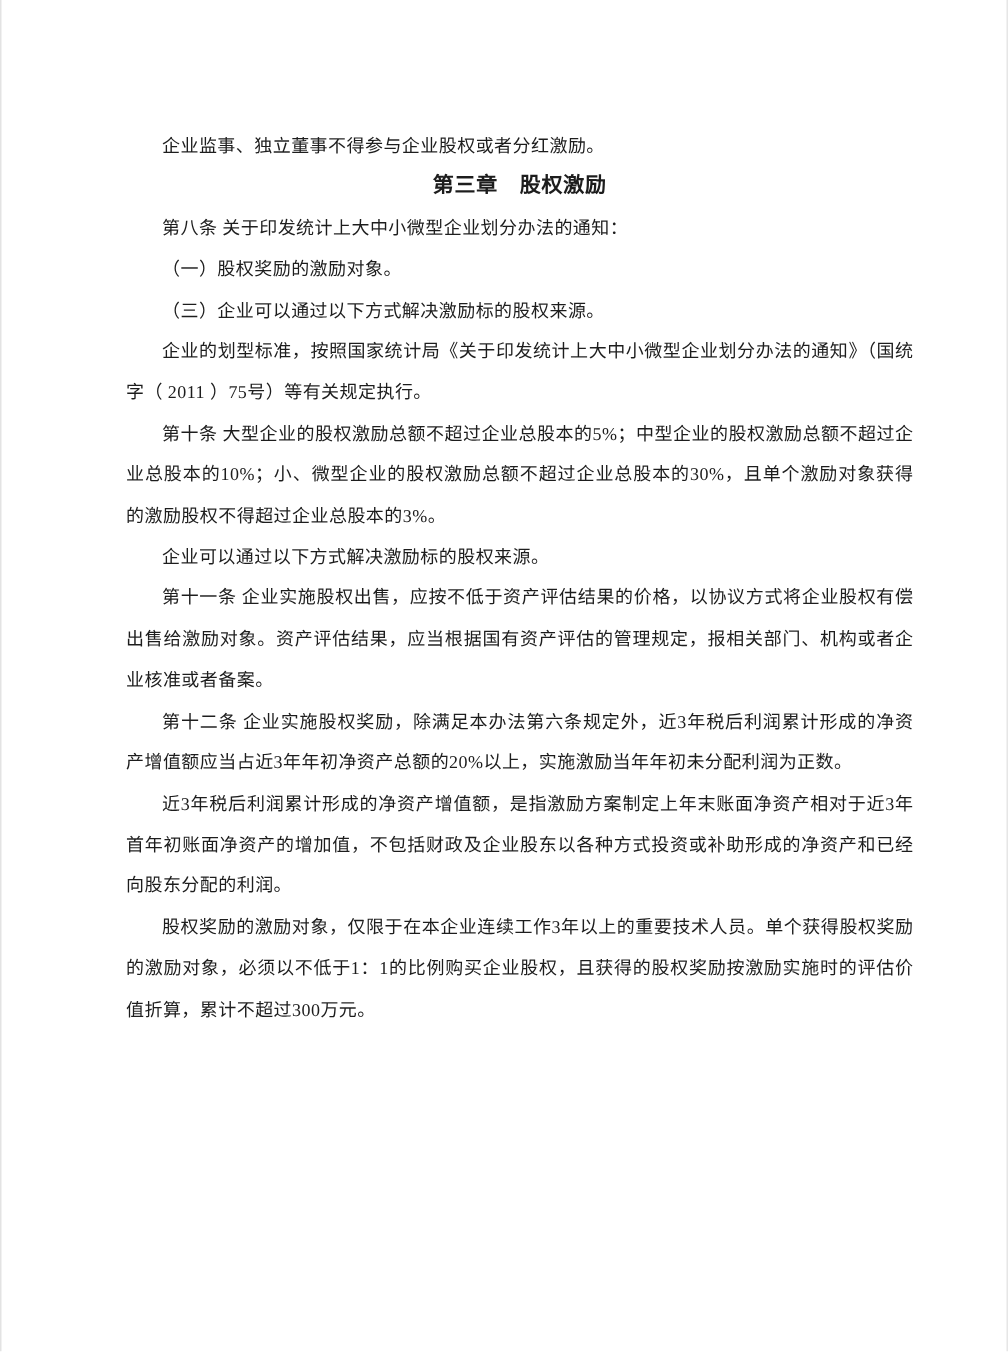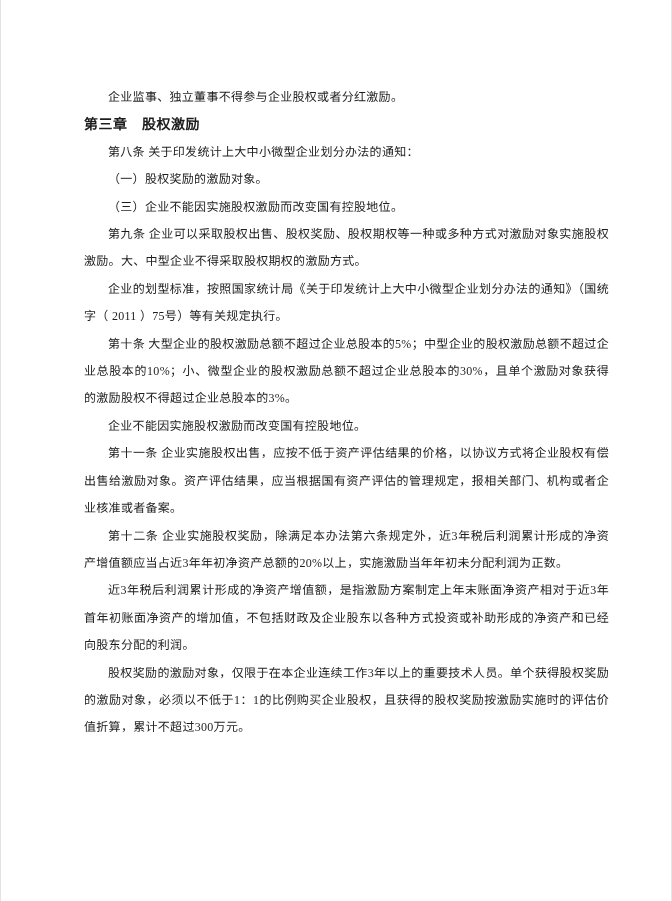--- a/index.html
+++ b/index.html
@@ -32,38 +32,38 @@
     text-justify: inter-ideograph;
     letter-spacing: 0.3px;
   }
   .content p {
     margin: 0;
     padding: 0;
     text-indent: 2em;
   }
   .content p.chapter-heading {
     text-indent: 0;
+    text-align: center;
     font-weight: bold;
     font-size: 14px;
     line-height: 27.4px;
     letter-spacing: 0.5px;
   }
 </style>
 </head>
 <body>
 
 <div class="page">
   <div class="content">
     <p>企业监事、独立董事不得参与企业股权或者分红激励。</p>
     <p class="chapter-heading">第三章　股权激励</p>
     <p>第八条 关于印发统计上大中小微型企业划分办法的通知：</p>
     <p>（一）股权奖励的激励对象。</p>
-    <p>（三）企业不能因实施股权激励而改变国有控股地位。</p>
-    <p>第九条 企业可以采取股权出售、股权奖励、股权期权等一种或多种方式对激励对象实施股权激励。大、中型企业不得采取股权期权的激励方式。</p>
+    <p>（三）企业可以通过以下方式解决激励标的股权来源。</p>
     <p>企业的划型标准，按照国家统计局《关于印发统计上大中小微型企业划分办法的通知》（国统字（ 2011 ）75号）等有关规定执行。</p>
     <p>第十条 大型企业的股权激励总额不超过企业总股本的5%；中型企业的股权激励总额不超过企业总股本的10%；小、微型企业的股权激励总额不超过企业总股本的30%，且单个激励对象获得的激励股权不得超过企业总股本的3%。</p>
-    <p>企业不能因实施股权激励而改变国有控股地位。</p>
+    <p>企业可以通过以下方式解决激励标的股权来源。</p>
     <p>第十一条 企业实施股权出售，应按不低于资产评估结果的价格，以协议方式将企业股权有偿出售给激励对象。资产评估结果，应当根据国有资产评估的管理规定，报相关部门、机构或者企业核准或者备案。</p>
     <p>第十二条 企业实施股权奖励，除满足本办法第六条规定外，近3年税后利润累计形成的净资产增值额应当占近3年年初净资产总额的20%以上，实施激励当年年初未分配利润为正数。</p>
     <p>近3年税后利润累计形成的净资产增值额，是指激励方案制定上年末账面净资产相对于近3年首年初账面净资产的增加值，不包括财政及企业股东以各种方式投资或补助形成的净资产和已经向股东分配的利润。</p>
     <p>股权奖励的激励对象，仅限于在本企业连续工作3年以上的重要技术人员。单个获得股权奖励的激励对象，必须以不低于1：1的比例购买企业股权，且获得的股权奖励按激励实施时的评估价值折算，累计不超过300万元。</p>
   </div>
 </div>
 
 </body></html>

